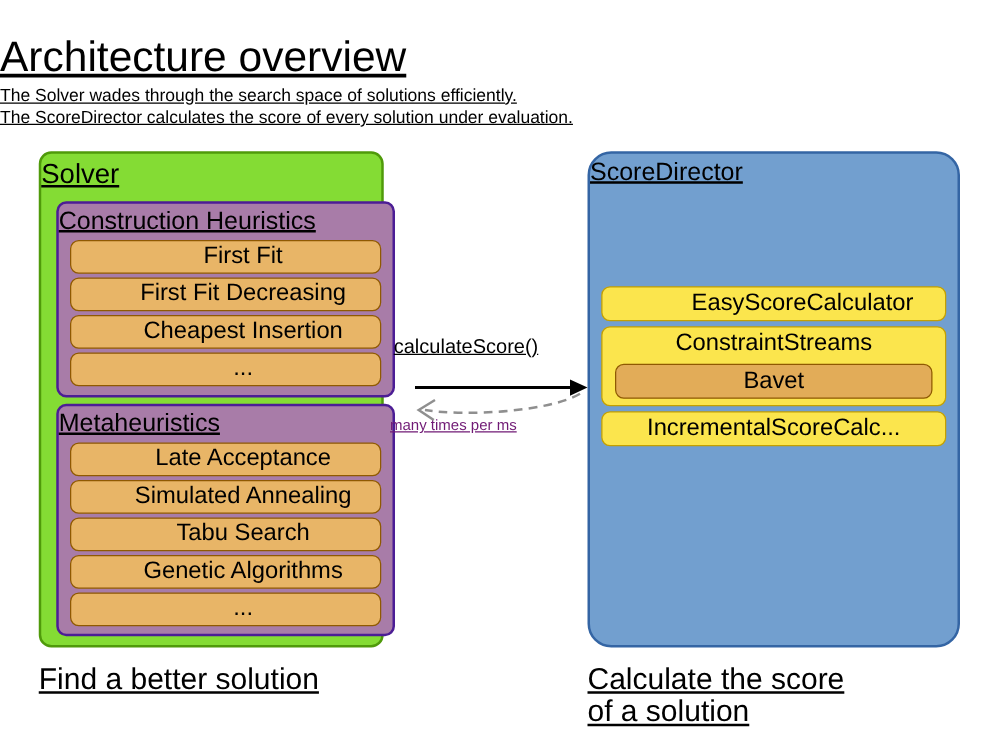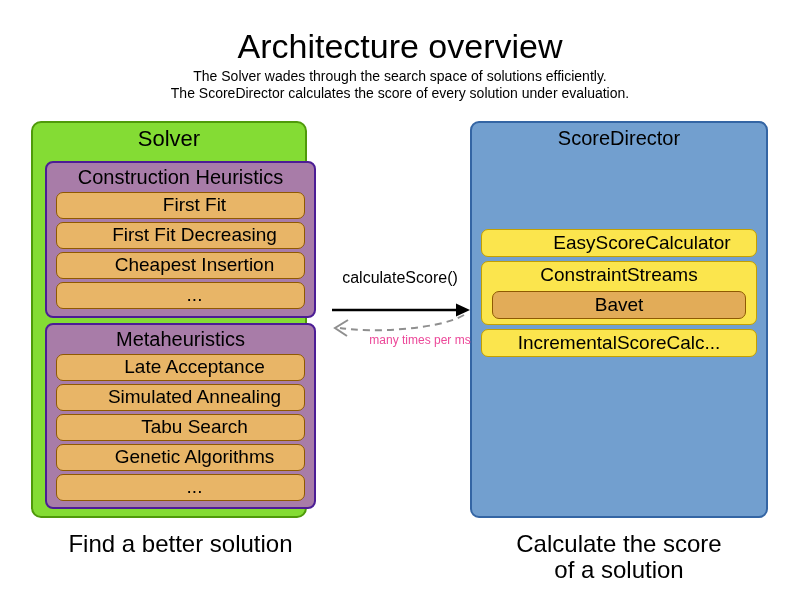--- a/index.html
+++ b/index.html
@@ -2,21 +2,21 @@
 <html><head>
 <meta charset="utf-8">
 <style>
   html,body{margin:0;padding:0;}
   body{
     width:800px;height:600px;position:relative;background:#ffffff;
     font-family:"Liberation Sans","DejaVu Sans",sans-serif;color:#000;
     overflow:hidden;
   }
   .abs{position:absolute;}
-  .ctr{text-align:center;}
+  .ctr{text-align:left;text-decoration:underline;}
 
   
   .title{left:0;top:28px;width:800px;font-size:34px;line-height:36px;}
   .sub{left:0;width:800px;font-size:14px;line-height:17px;}
   .sub1{top:68px;}
   .sub2{top:85px;}
 
   
   .green-box{left:31px;top:121px;width:276px;height:397px;
     background:#84dc34;border:2px solid #4f9a0a;border-radius:10px;box-sizing:border-box;}
@@ -26,35 +26,35 @@
   .purple-ch{top:38px;height:157px;}
   .purple-mh{top:200px;height:186px;}
   .purple-box .box-label{font-size:20px;line-height:28px;}
   .items{position:absolute;left:9px;right:9px;top:29px;}
   .item{height:27px;line-height:24px;margin-bottom:3px;font-size:19px;
     background:#e8b567;border:1.5px solid #8f5902;border-radius:7px;box-sizing:border-box;
     text-align:center;padding-left:28px;}
 
   
   .blue-box{left:470px;top:121px;width:298px;height:397px;
-    background:#729fcf;border:2px solid #3465a4;border-radius:9px;box-sizing:border-box;}
+    background:#729fcf;border:2px solid #3465a4;border-radius:19px;box-sizing:border-box;}
   .blue-box .box-label{font-size:20px;line-height:30px;}
   .calc{position:absolute;left:9px;right:9px;font-size:19px;text-align:center;
     background:#fbe54d;border:1.5px solid #c4a000;border-radius:7px;box-sizing:border-box;}
   .calc1{top:106px;height:28px;line-height:25px;padding-left:46px;}
   .calc2{top:138px;height:64px;line-height:26px;}
   .calc3{top:206px;height:28px;line-height:25px;}
   .bavet{position:absolute;left:10px;right:10px;top:29px;height:28px;line-height:25px;
     background:#e2ac58;border:1.5px solid #8f5902;border-radius:7px;box-sizing:border-box;
     font-size:19px;text-align:center;}
 
   
   .arrow-svg{left:0;top:0;width:800px;height:600px;pointer-events:none;}
   .call-label{left:315px;top:269px;width:170px;font-size:16px;}
-  .freq-label{left:340px;top:333px;width:160px;font-size:12px;color:#ec4899;}
+  .freq-label{left:312px;top:333px;width:160px;font-size:12px;color:#701a75;}
 
   
   .caption{font-size:24px;line-height:26px;}
   .cap-left{left:31px;top:531px;width:299px;}
   .cap-right{left:470px;top:531px;width:298px;}
 </style>
 </head>
 <body>
 
 <div class="abs ctr title">Architecture overview</div>

